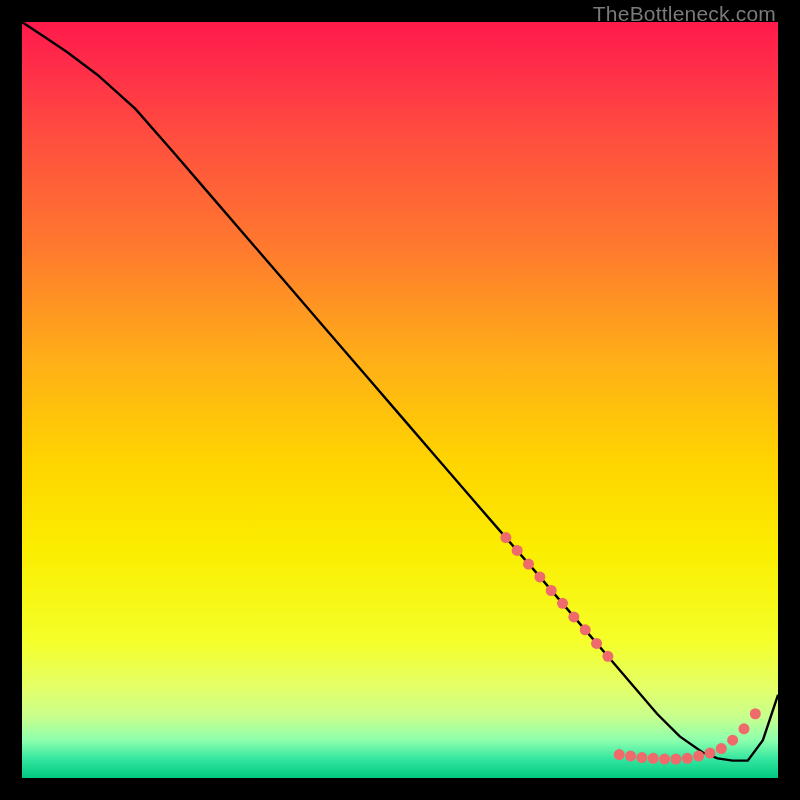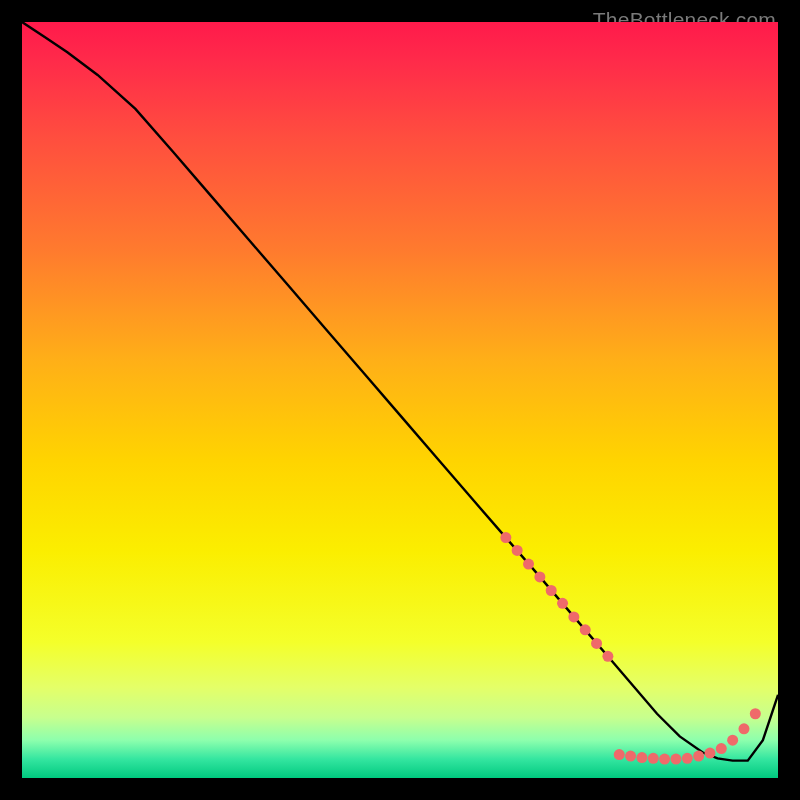--- a/index.html
+++ b/index.html
@@ -21,21 +21,21 @@
   }
   .plot {
     position: absolute;
     left: 0;
     top: 0;
     width: 756px;
     height: 756px;
   }
   .watermark {
     position: absolute;
-    top: 8px;
+    top: 2px;
     right: 24px;
     color: #7a7a7a;
     font-size: 21px;
     font-weight: 400;
     letter-spacing: 0.2px;
   }
   svg { display: block; }
 </style>
 </head>
 <body>

